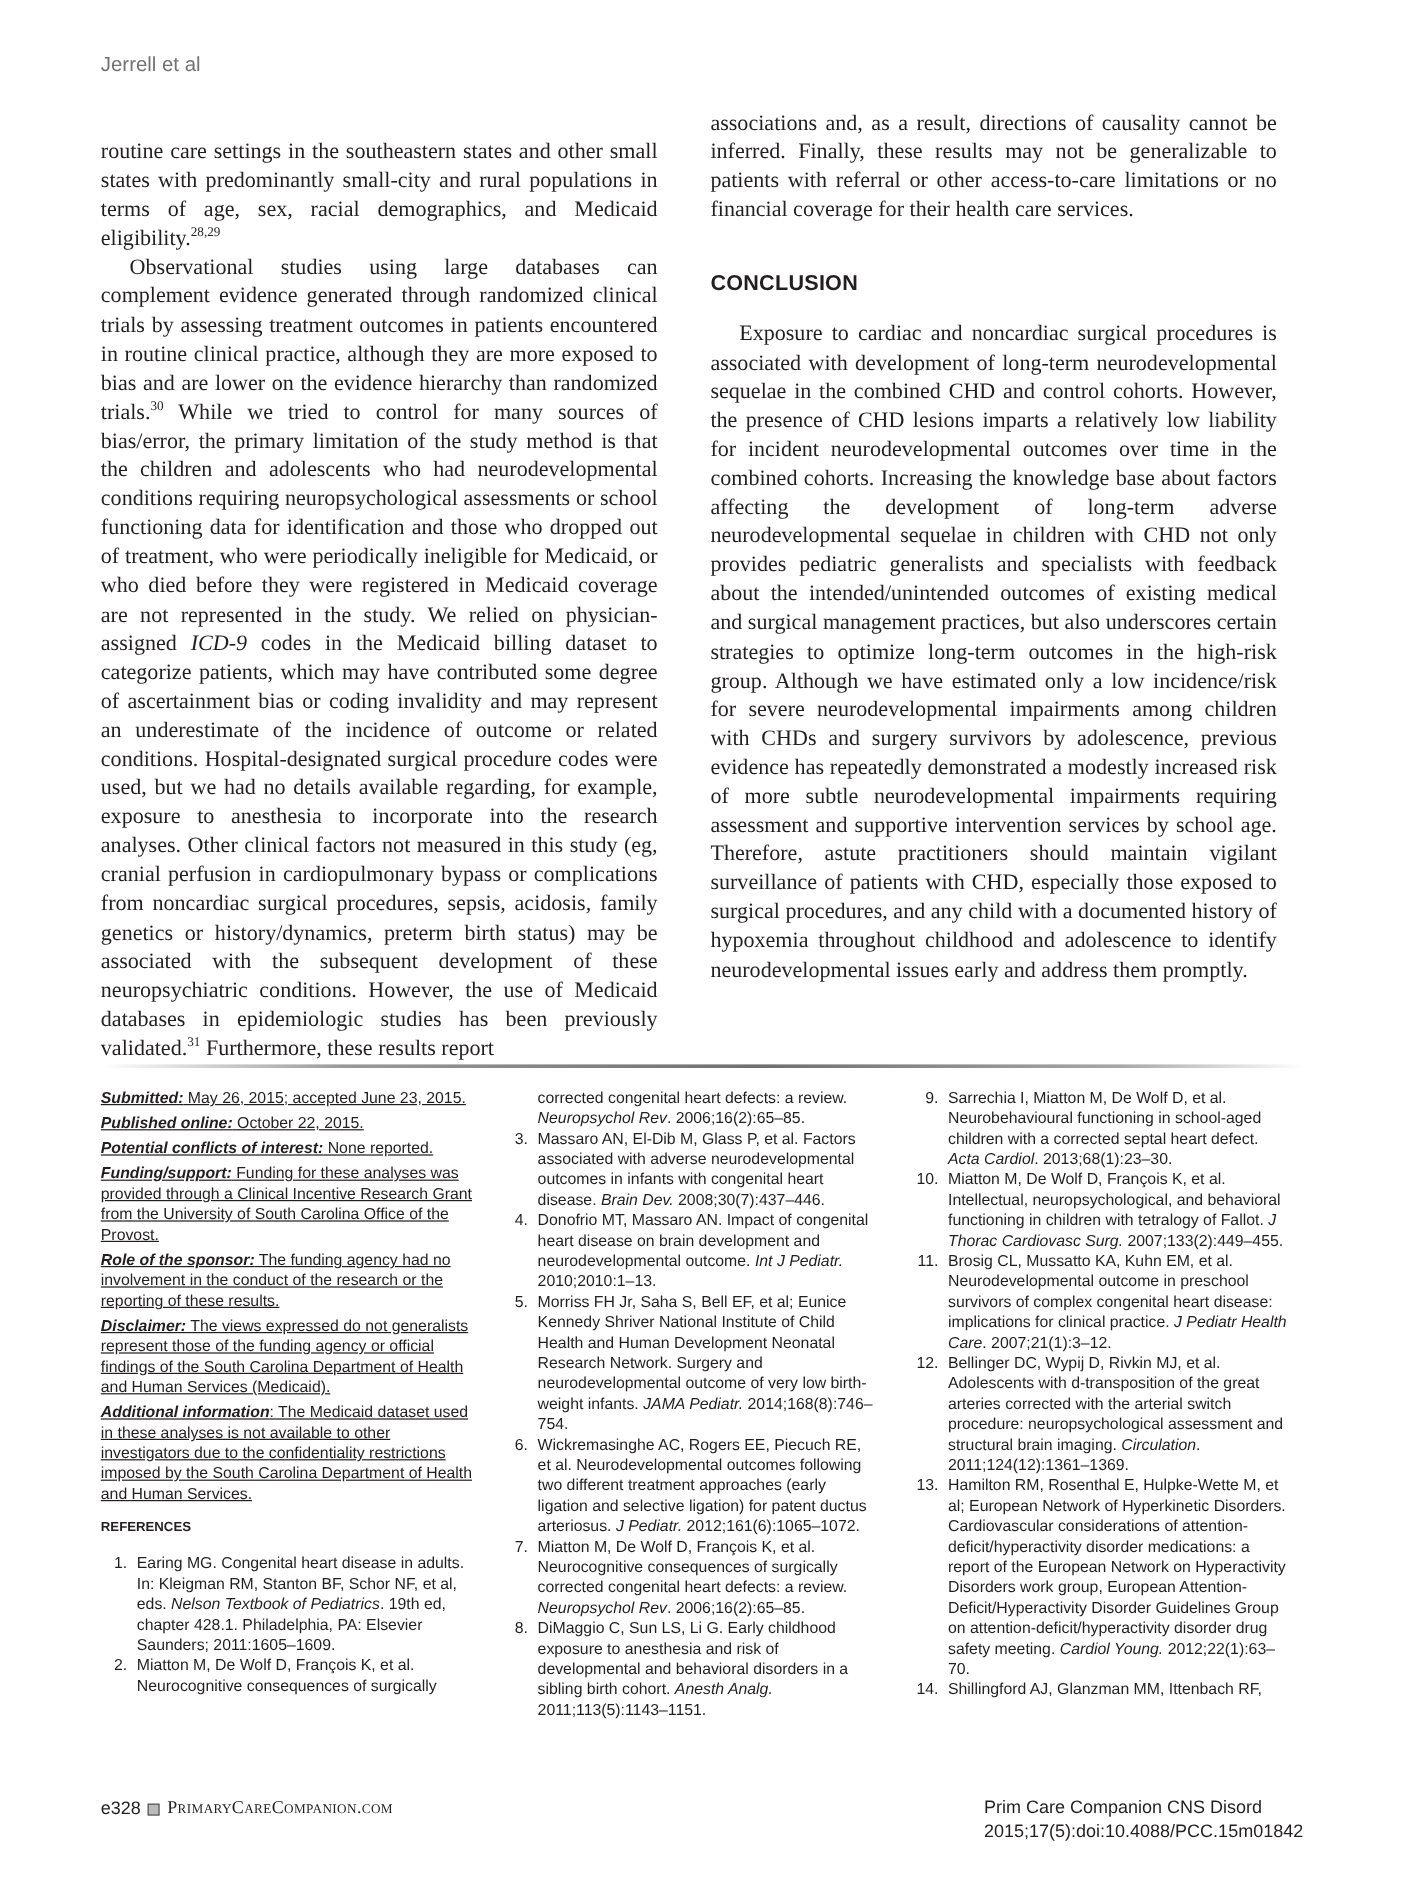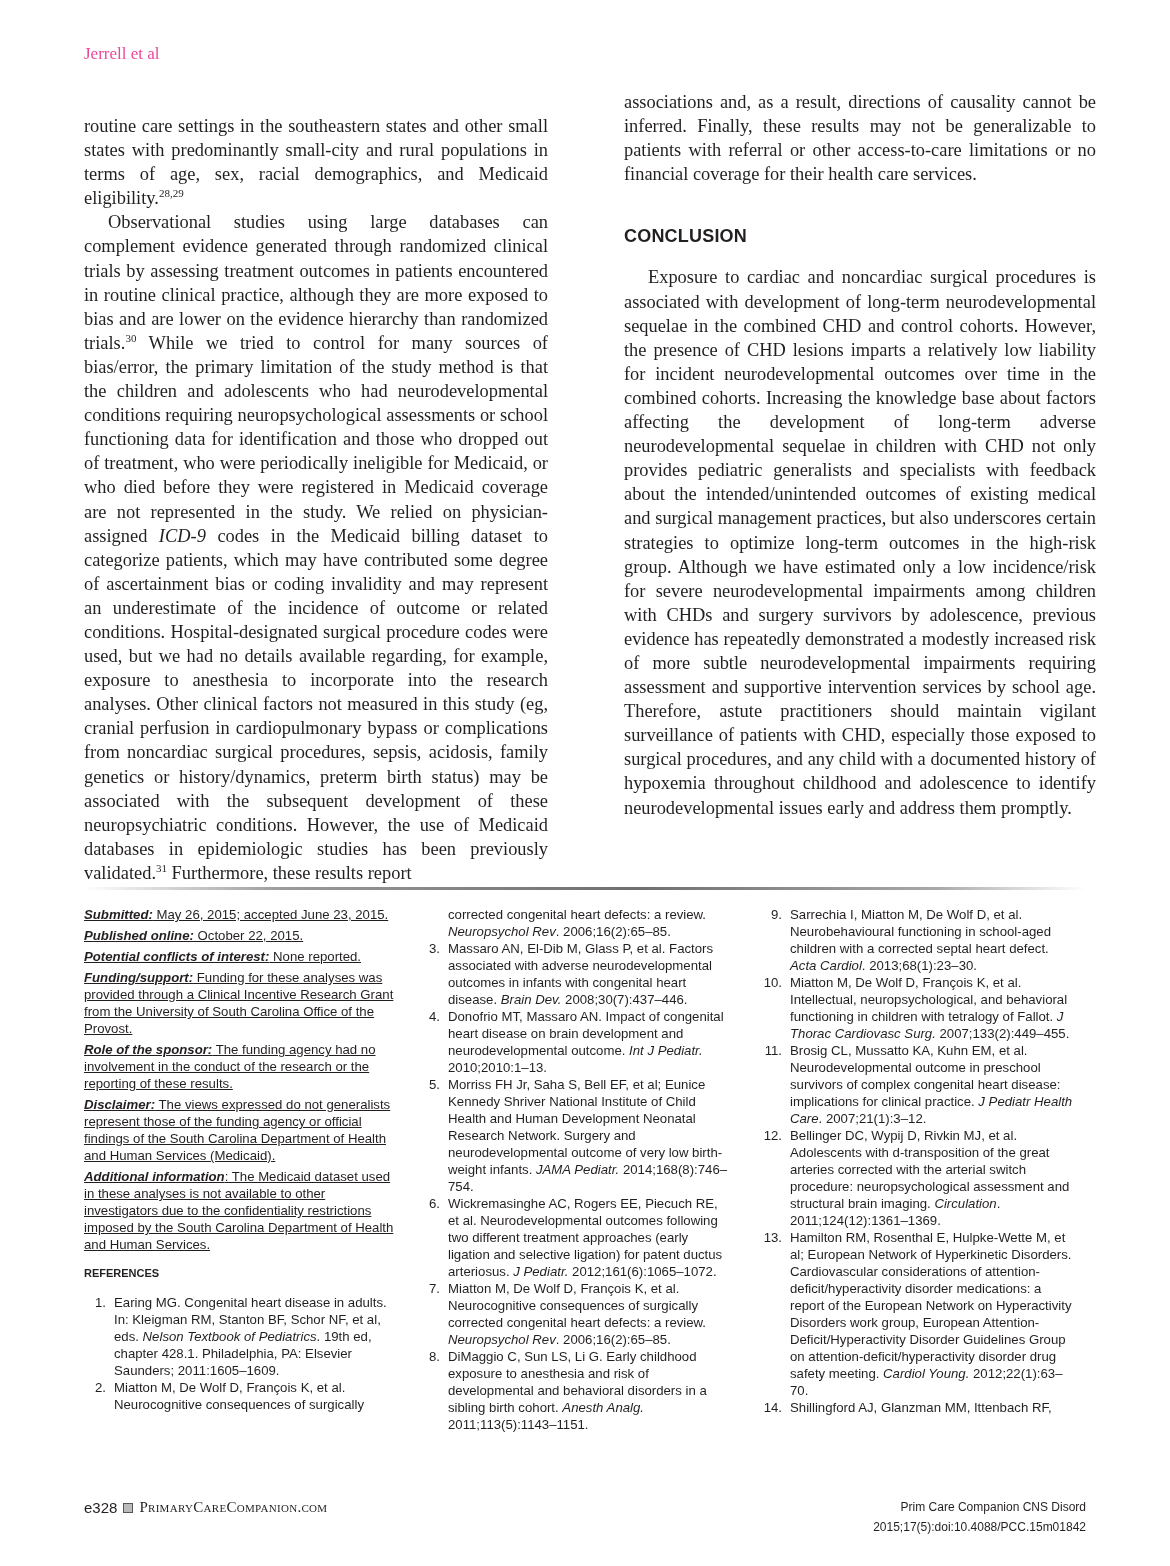--- a/index.html
+++ b/index.html
@@ -1,20 +1,20 @@
 <!DOCTYPE html>
 <html><head>
 <meta charset="utf-8">
 <style>
   html, body { margin: 0; padding: 0; background: #ffffff; }
   body { width: 1170px; height: 1566px; position: relative; overflow: hidden; color: #231f20; }
-  .running-head { position: absolute; left: 84px; top: 44px; font-family: Liberation Serif, serif; font-size: 17px; color: #ec4899; }
+  .running-head { position: absolute; left: 84px; top: 44px; font-family: Liberation Sans, sans-serif; font-size: 17px; color: #737373; }
   .body-col { position: absolute; top: 90px; width: 464px; font-family: "Liberation Serif", serif; font-size: 18.4px; line-height: 24.1px; text-align: justify; }
   .col-left { left: 84px; margin-top: 24px; }
-  .col-right { left: 592px; width: 472px; margin-left: 32px; }
+  .col-right { left: 592px; width: 472px; }
   .body-col p { margin: 0; }
   .body-col p.indent { text-indent: 24px; }
   .body-col sup { font-size: 11px; line-height: 0; }
   .section-head { font-family: "Liberation Sans", sans-serif; font-weight: bold; font-size: 18px; margin: 38px 0 17px 0; letter-spacing: 0.2px; }
   .divider { position: absolute; left: 84px; top: 887px; width: 1002px; height: 3px;
     background: linear-gradient(to right, rgba(150,150,150,0) 0%, #9a9a9a 20%, #6f6f6f 55%, #a8a8a8 85%, rgba(180,180,180,0) 100%); }
   .notes-col { position: absolute; top: 906px; font-family: "Liberation Sans", sans-serif; font-size: 13.2px; line-height: 17px; color: #231f20; }
   .notes-a { left: 84px; width: 310px; }
   .notes-b { left: 418px; width: 314px; }
   .notes-c { left: 760px; width: 316px; }
@@ -22,21 +22,21 @@
   .note b { font-style: italic; font-weight: bold; }
   .refs-head { font-family: "Liberation Sans", sans-serif; font-weight: bold; font-size: 11px; margin: 12px 0 12px 0; }
   .ref { display: flex; margin: 0; }
   .ref-num { flex: 0 0 30px; text-align: right; padding-right: 8px; box-sizing: border-box; }
   .ref-text { flex: 1; }
   .ref-text i { font-style: italic; }
   .ref-cont { padding-left: 30px; }
   .footer-left { position: absolute; left: 84px; top: 1499px; font-family: "Liberation Sans", sans-serif; font-size: 15px; display: flex; align-items: center; gap: 6px; }
   .sq-icon { display: inline-block; width: 10px; height: 10px; border: 1.5px solid #555; box-sizing: border-box; background: #bbb; }
   .site { font-family: "Liberation Serif", serif; font-variant: small-caps; font-size: 15px; letter-spacing: 0.3px; }
-  .footer-right { position: absolute; right: 84px; top: 1497px; text-align: right; font-family: "Liberation Sans", sans-serif; font-size: 12px; line-height: 20px; }
+  .footer-right { position: absolute; right: 84px; top: 1497px; font-family: "Liberation Sans", sans-serif; font-size: 15px; line-height: 20px; }
 </style>
 </head>
 <body>
 
 <div class="running-head">Jerrell et al</div>
 
 <div class="body-col col-left">
   <p><span>routine care settings in the southeastern states and other small states with predominantly small-city and rural populations in terms of age, sex, racial demographics, and Medicaid eligibility.</span><sup>28,29</sup></p>
   <p class="indent"><span>Observational studies using large databases can complement evidence generated through randomized clinical trials by assessing treatment outcomes in patients encountered in routine clinical practice, although they are more exposed to bias and are lower on the evidence hierarchy than randomized trials.</span><sup>30</sup><span> While we tried to control for many sources of bias/error, the primary limitation of the study method is that the children and adolescents who had neurodevelopmental conditions requiring neuropsychological assessments or school functioning data for identification and those who dropped out of treatment, who were periodically ineligible for Medicaid, or who died before they were registered in Medicaid coverage are not represented in the study. We relied on physician-assigned </span><i>ICD-9</i><span> codes in the Medicaid billing dataset to categorize patients, which may have contributed some degree of ascertainment bias or coding invalidity and may represent an underestimate of the incidence of outcome or related conditions. Hospital-designated surgical procedure codes were used, but we had no details available regarding, for example, exposure to anesthesia to incorporate into the research analyses. Other clinical factors not measured in this study (eg, cranial perfusion in cardiopulmonary bypass or complications from noncardiac surgical procedures, sepsis, acidosis, family genetics or history/dynamics, preterm birth status) may be associated with the subsequent development of these neuropsychiatric conditions. However, the use of Medicaid databases in epidemiologic studies has been previously validated.</span><sup>31</sup><span> Furthermore, these results report</span></p>
 </div>

